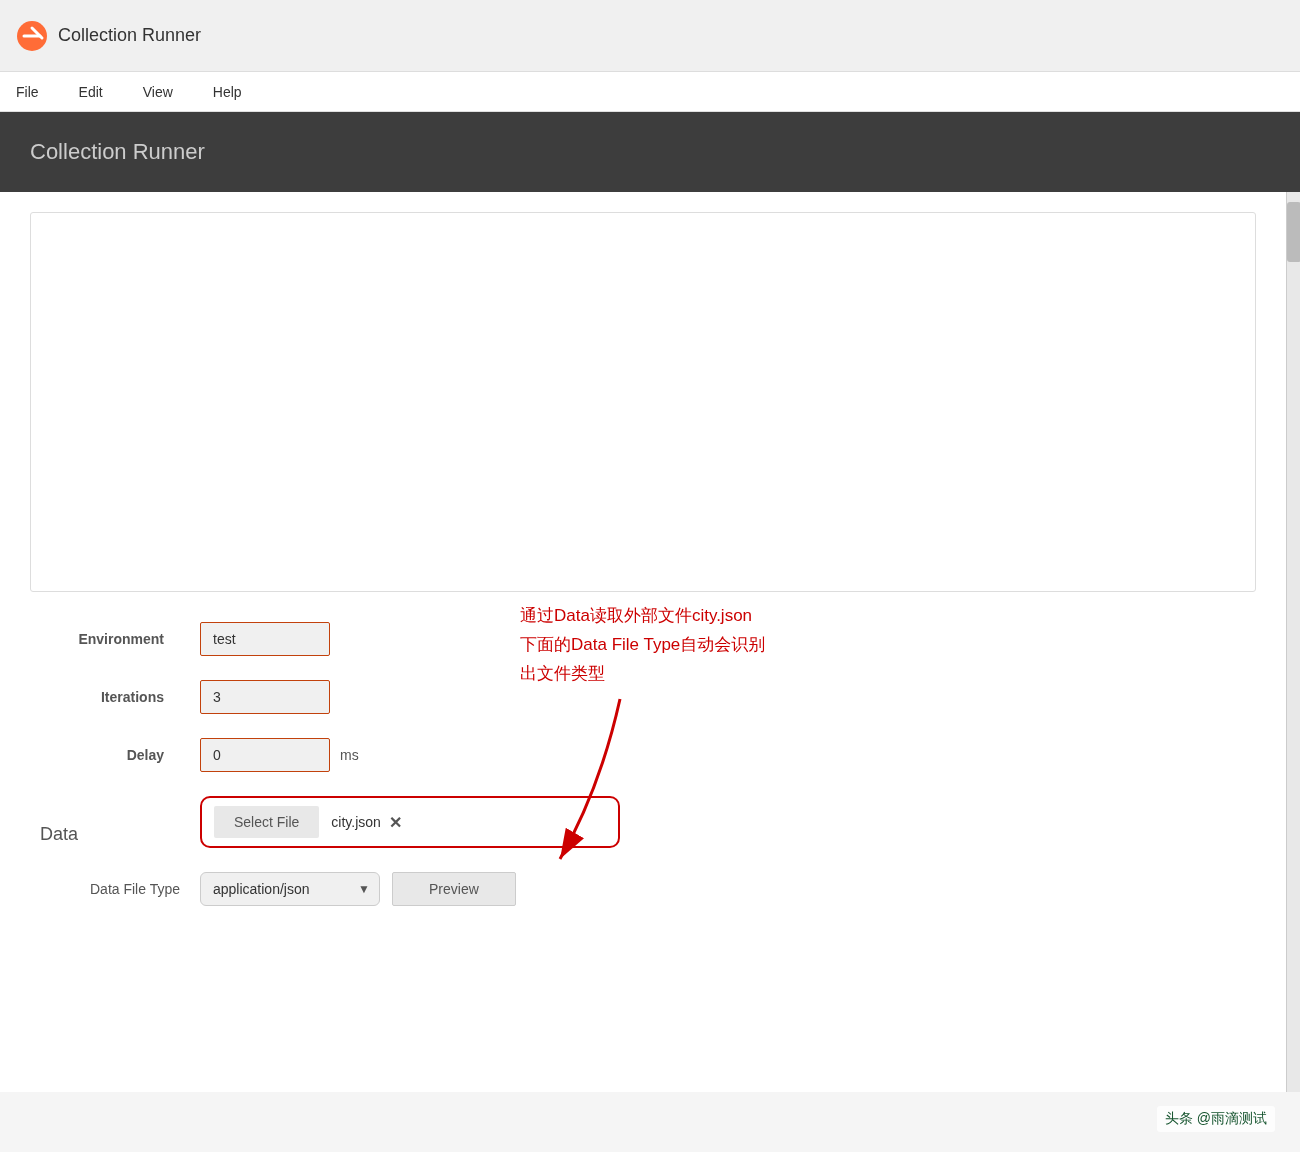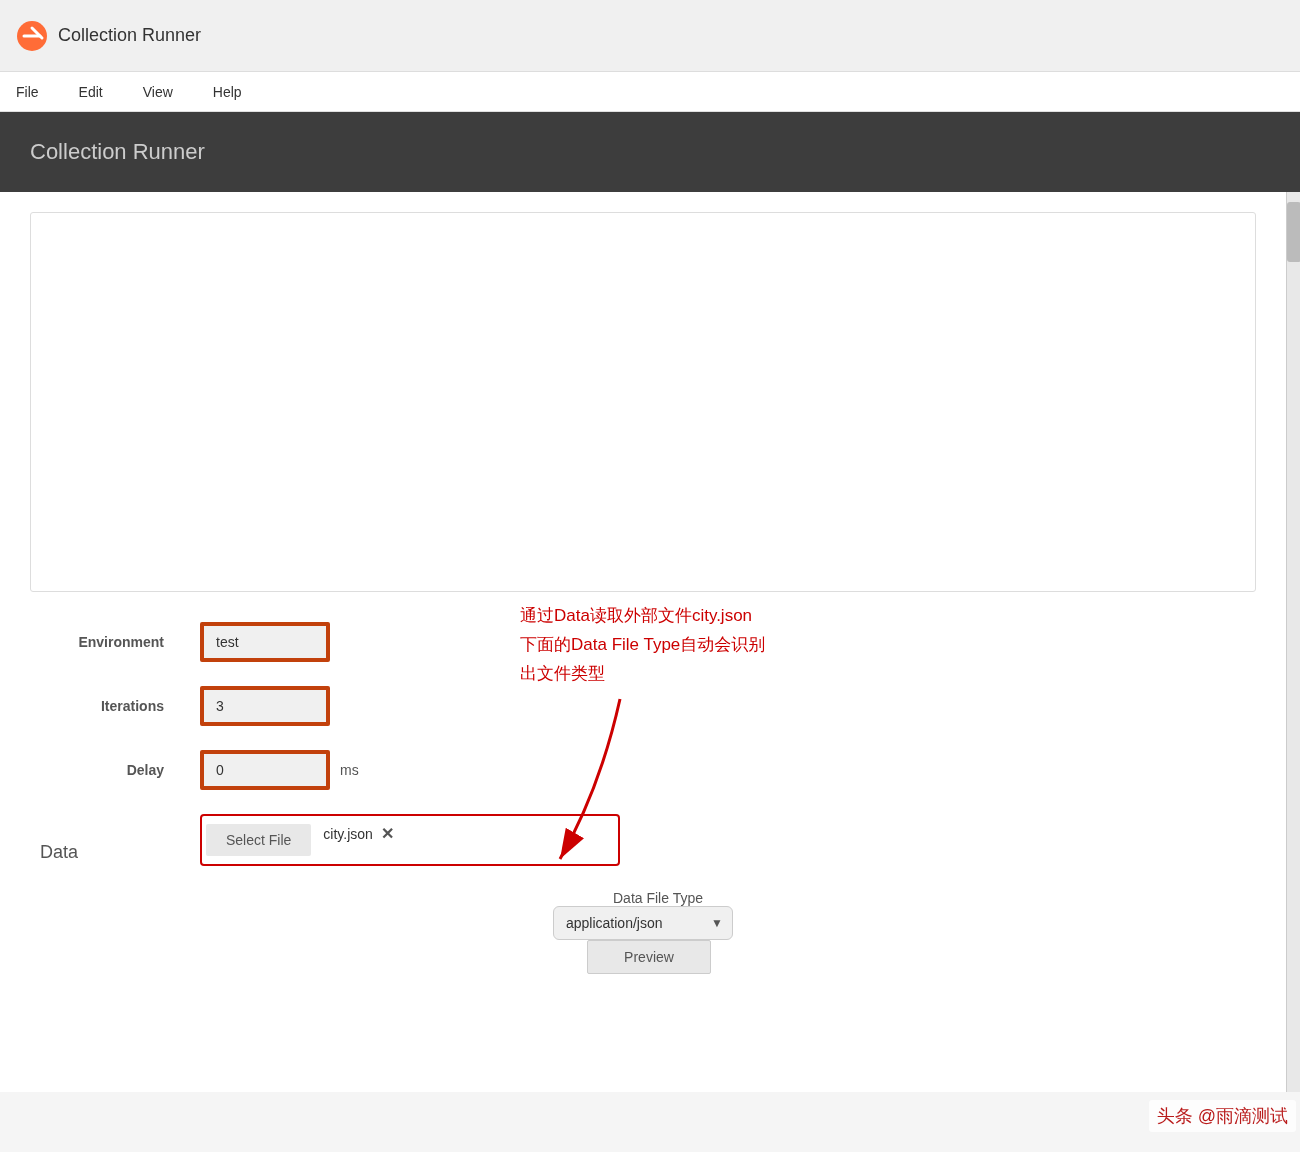--- a/index.html
+++ b/index.html
@@ -120,21 +120,21 @@
     .form-label {
       width: 160px;
       text-align: right;
       padding-right: 36px;
       font-size: 14px;
       color: #555;
       font-weight: 700;
     }
 
     .form-input {
-      border: 4px solid #c2410c;
+      border: 1px solid #c2410c;
       background: #f0f0f0;
       padding: 8px 12px;
       font-size: 14px;
       color: #333;
       border-radius: 2px;
       min-width: 130px;
       outline: none;
     }
 
     .form-input-small {
@@ -157,24 +157,24 @@
     .data-row-label {
       width: 160px;
       padding-right: 20px;
       font-size: 18px;
       color: #555;
       margin-top: 24px;
     }
 
     .data-row-box {
       border: 2px solid #cc0000;
-      border-radius: 4px;
-      display: flex;
-      align-items: flex-start;
-      padding: 8px 4px;
+      border-radius: 10px;
+      display: flex;
+      align-items: center;
+      padding: 8px 12px;
       gap: 12px;
       min-width: 420px;
     }
 
     .select-file-btn {
       background: #e8e8e8;
       border: none;
       padding: 8px 20px;
       font-size: 14px;
       color: #555;
@@ -197,21 +197,20 @@
       font-size: 16px;
       color: #555;
       font-weight: bold;
     }
 
     
     .data-file-row {
       display: flex;
       align-items: center;
       margin-bottom: 24px;
-      flex-direction: column;
     }
 
     .data-file-label {
       width: 160px;
       text-align: right;
       padding-right: 20px;
       font-size: 14px;
       color: #555;
     }
 
@@ -268,23 +267,23 @@
       font-weight: bold;
       color: #cc0000;
       line-height: 1.6;
       text-align: left;
     }
 
     
     .watermark {
       position: fixed;
       bottom: 20px;
-      right: 4px;
-      font-size: 18px;
-      color: #b91c1c;
+      right: 25px;
+      font-size: 14px;
+      color: #14532d;
       background: rgba(255,255,255,0.8);
       padding: 4px 8px;
       border-radius: 3px;
     }
 
     
     .logo-circle {
       width: 32px;
       height: 32px;
     }

